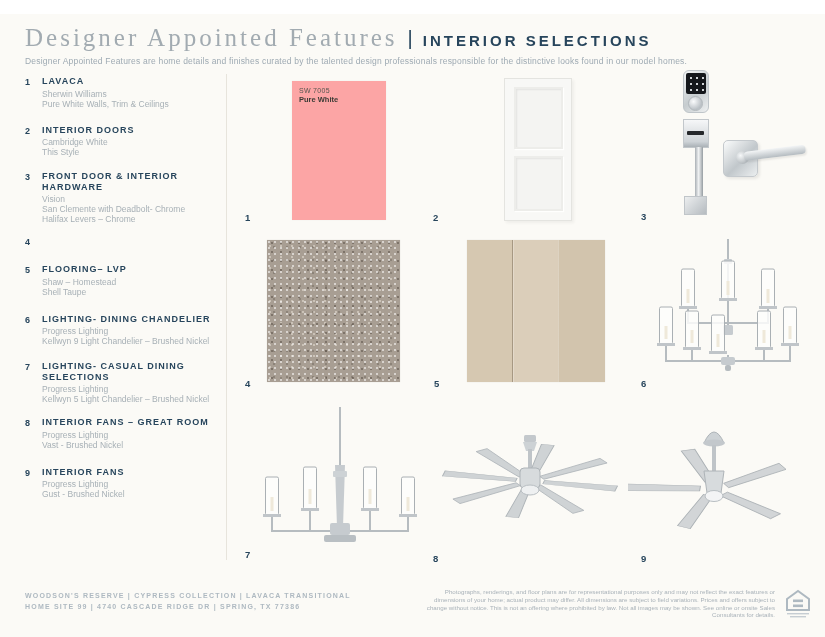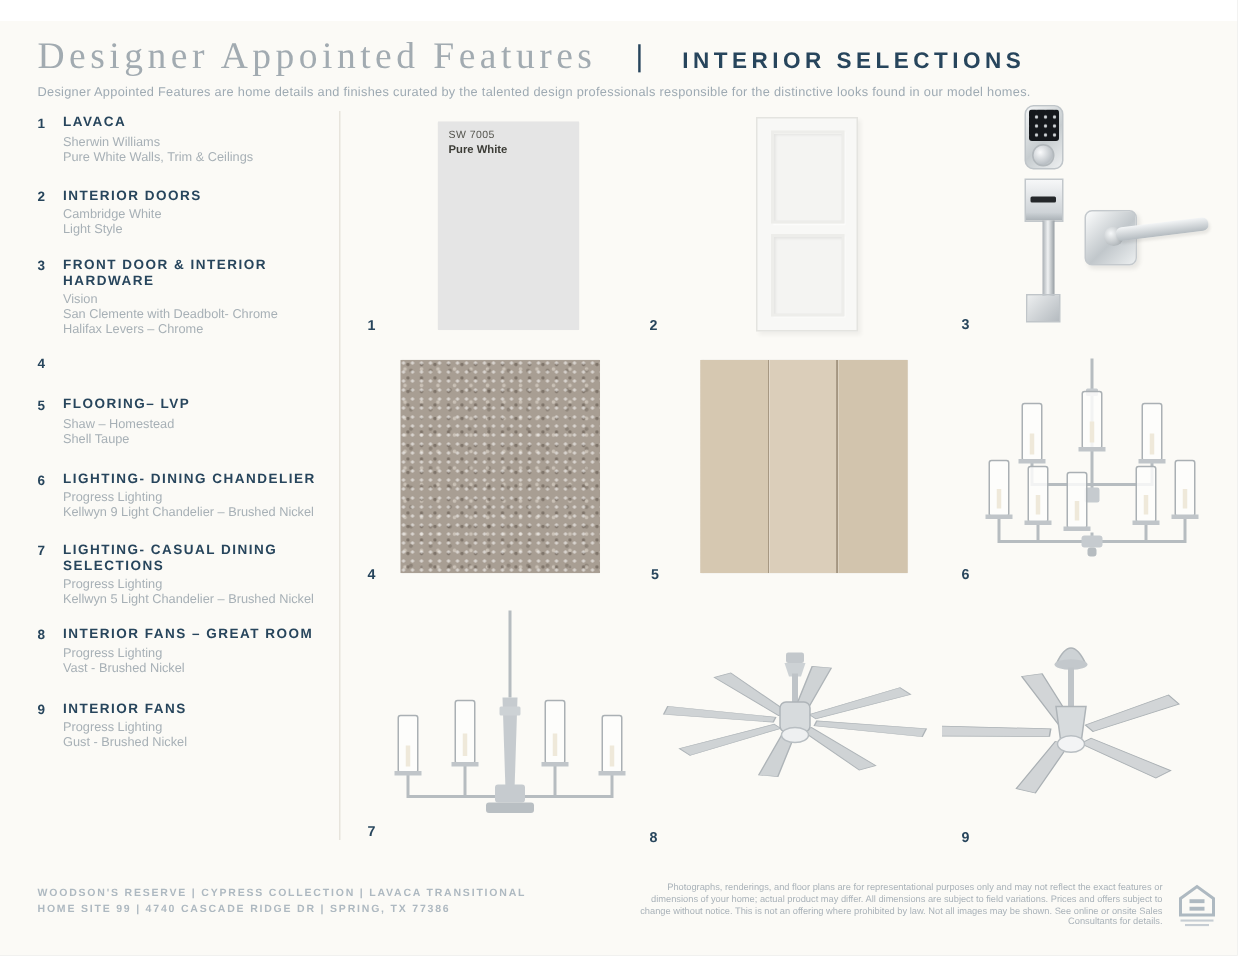--- a/index.html
+++ b/index.html
@@ -5,21 +5,21 @@
   html,body{margin:0;padding:0;background:#e9e9e9;}
   .page{
     position:relative;width:825px;height:637px;margin:0 auto;
     background:#fbfaf6;overflow:hidden;
     font-family:"Liberation Sans",sans-serif;
   }
   .top-band{position:absolute;left:0;top:0;width:825px;height:14px;background:#ffffff;}
 
   
   .header{position:absolute;left:25px;top:24px;width:780px;}
-  .title-line{display:flex;align-items:baseline;gap:26px;}
+  .title-line{display:flex;align-items:baseline;gap:10px;}
   .t-serif{
     font-family:"Liberation Serif",serif;font-size:25px;font-weight:400;
     letter-spacing:3px;color:#a2abb1;
   }
   .t-pipe{font-size:20px;font-weight:300;color:#27455c;position:relative;top:-1px;}
   .t-sans{font-size:15px;font-weight:700;letter-spacing:3px;color:#27455c;}
   .subtitle{margin:4px 0 0 0;font-size:8.5px;color:#9eaab3;letter-spacing:.2px;}
 
   
   .sidebar{position:absolute;left:25px;top:76px;width:205px;}
@@ -44,21 +44,21 @@
 
   
   .cap{position:absolute;font-size:9.5px;font-weight:700;color:#27455c;}
   .cap-1{left:245px;top:212px;} .cap-2{left:433px;top:212px;} .cap-3{left:641px;top:211px;}
   .cap-4{left:245px;top:378px;} .cap-5{left:434px;top:378px;} .cap-6{left:641px;top:378px;}
   .cap-7{left:245px;top:549px;} .cap-8{left:433px;top:553px;} .cap-9{left:641px;top:553px;}
 
   
   .paint-swatch{
     position:absolute;left:292px;top:81px;width:94px;height:139px;
-    background:#e5e5e5;box-shadow:0 0 1px rgba(0,0,0,.08);
+    background:#fca5a5;box-shadow:0 0 1px rgba(0,0,0,.08);
     padding:6px 0 0 7px;box-sizing:border-box;
   }
   .paint-code{font-size:7px;color:#56564f;letter-spacing:.3px;}
   .paint-name{font-size:7.5px;font-weight:700;color:#3c3c36;margin-top:1px;}
 
   
   .door{
     position:absolute;left:504px;top:78px;width:66px;height:141px;
     background:#f8f8f6;border:1px solid #e4e4e0;
     box-shadow:2px 2px 3px rgba(0,0,0,.05);
@@ -183,21 +183,21 @@
         <div class="sel-heading">LAVACA</div>
         <div class="sel-line">Sherwin Williams</div>
         <div class="sel-line">Pure White Walls, Trim &amp; Ceilings</div>
       </div>
     </div>
     <div class="sel-item">
       <span class="sel-num">2</span>
       <div class="sel-body">
         <div class="sel-heading">INTERIOR DOORS</div>
         <div class="sel-line">Cambridge White</div>
-        <div class="sel-line">Light Style</div>
+        <div class="sel-line">This Style</div>
       </div>
     </div>
     <div class="sel-item">
       <span class="sel-num">3</span>
       <div class="sel-body">
         <div class="sel-heading">FRONT DOOR &amp; INTERIOR HARDWARE</div>
         <div class="sel-line">Vision</div>
         <div class="sel-line">San Clemente with Deadbolt- Chrome</div>
         <div class="sel-line">Halifax Levers – Chrome</div>
       </div>

